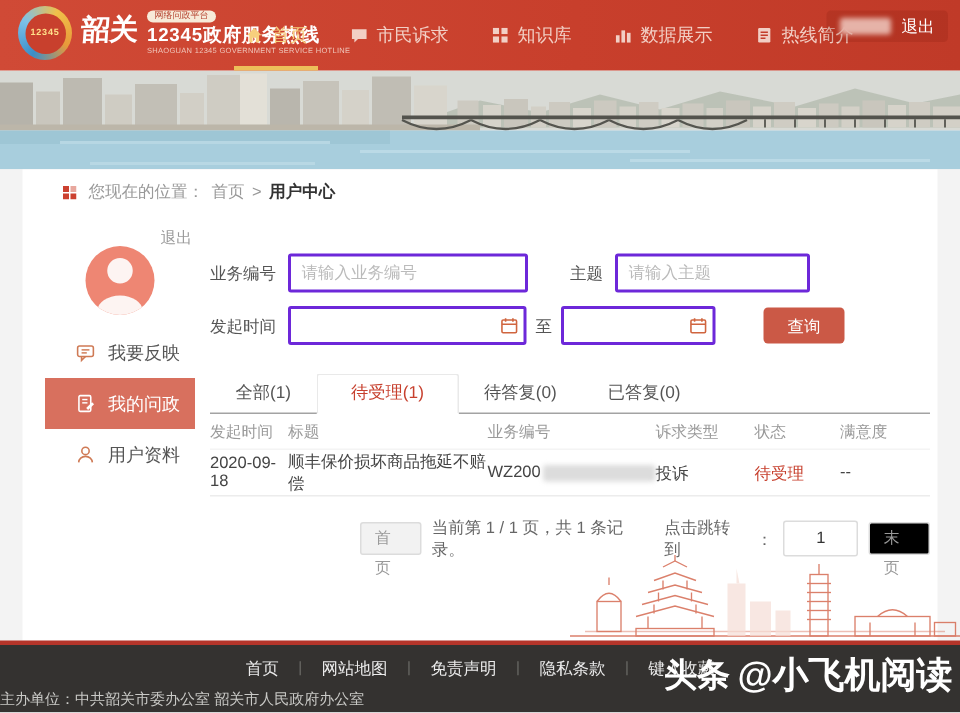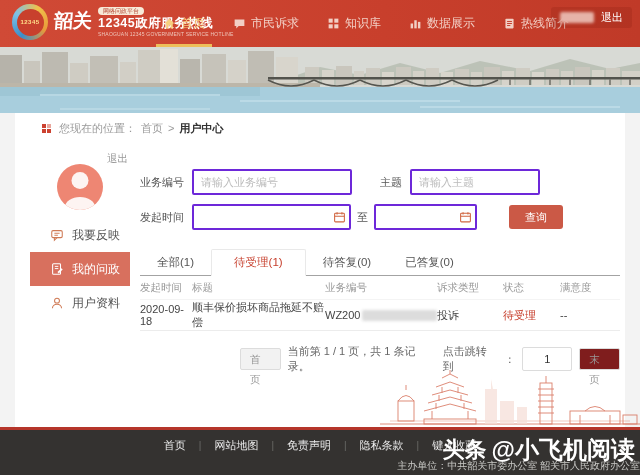--- a/index.html
+++ b/index.html
@@ -96,33 +96,33 @@
   .c1{width:52px;}.c2{width:133px;}.c3{width:112px;display:flex;align-items:center;gap:2px;}
   .c4{width:66px;}.c5{width:57px;}.c6{width:60px;}
   .biz-blur{width:78px;height:11px;background:#dcdcdc;}
   .status-pending{color:#c7402e;}
   .row-title{cursor:pointer;}
 
   .pagination{display:flex;align-items:center;margin-top:13px;margin-left:100px;gap:7px;
               font-size:11px;color:#666;}
   .pg-btn{height:20px;line-height:20px;padding:0 9px;background:#f2f2f2;border:1px solid #dcdcdc;
           color:#999;border-radius:2px;cursor:pointer;font-size:10.5px;}
-  .pg-btn.last{background:#7f1d1d;}
+  .pg-btn.last{background:#000000;}
   .pg-input{width:44px;height:20px;border:1px solid #dcdcdc;border-radius:2px;text-align:center;
             font-size:11px;color:#333;outline:none;font-family:inherit;}
 
   .skyline{position:absolute;left:380px;top:367px;width:260px;height:60px;pointer-events:none;}
   .red-line{position:absolute;top:427px;left:0;width:640px;height:3px;background:#b5352a;}
 
   
   .footer{position:absolute;top:430px;left:0;width:640px;height:45px;background:#343230;}
   .footer-links{display:flex;justify-content:center;align-items:center;padding-top:8px;font-size:11px;color:#ebebeb;}
   .f-link{cursor:pointer;padding:0 13px;}
   .f-sep{color:#6b6b67;font-size:10px;}
-  .footer-org{text-align:right;margin-top:6px;font-size:10px;color:#c9c9c6;}
+  .footer-org{text-align:left;margin-top:6px;font-size:10px;color:#c9c9c6;}
   .watermark{position:absolute;right:5px;top:434px;display:flex;align-items:center;gap:5px;color:#fff;z-index:9;}
   .wm-bold{font-size:22px;font-weight:900;}
   .wm-rest{font-size:24px;font-weight:700;}
 </style>
 </head>
 <body>
 
 <div id="page">
 
   <div class="header">

